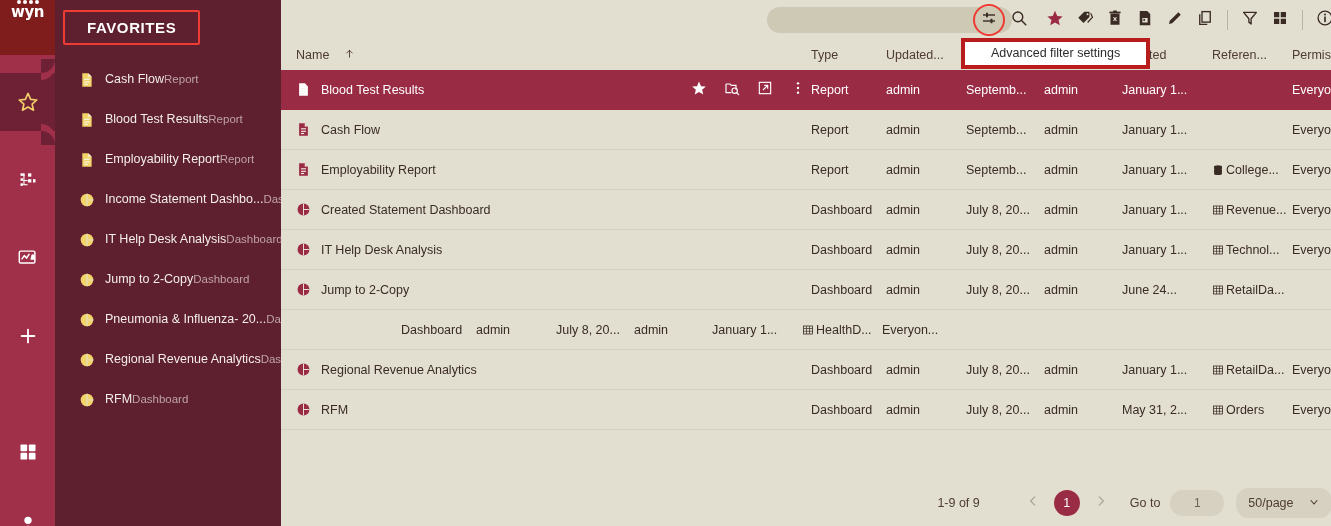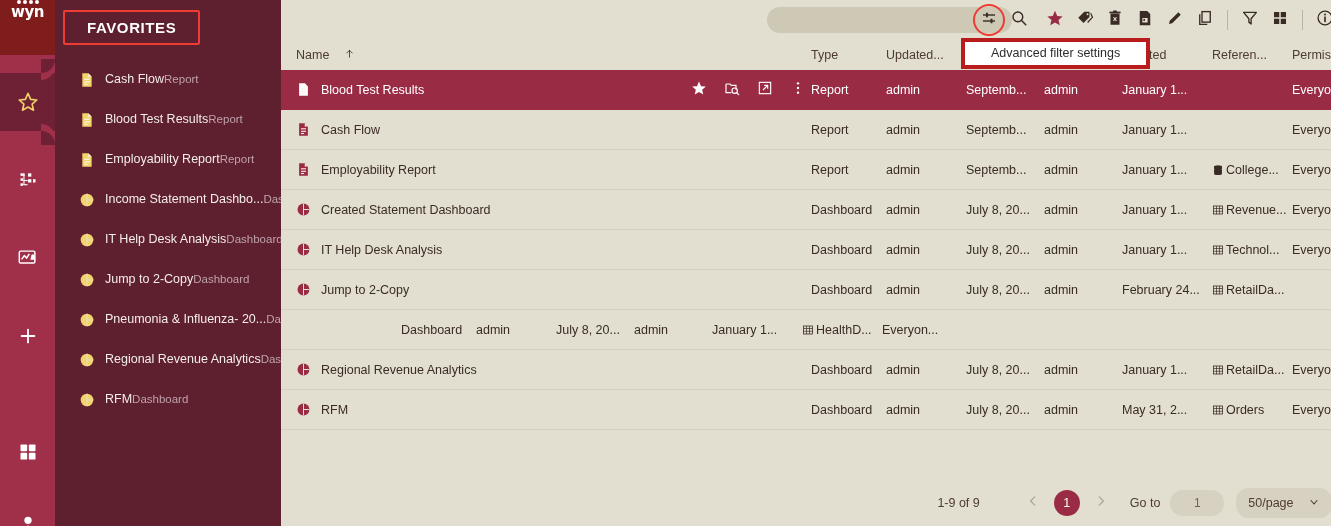--- a/index.html
+++ b/index.html
@@ -636,21 +636,21 @@
                   <path d="M12 12h9.5" stroke="#e2ded0" stroke-width="1.6"></path>
                 </svg>
               </span>
               <span class="name-txt">Jump to 2-Copy</span>
             </div>
             <div class="c-actions"></div>
             <div class="c-type">Dashboard</div>
             <div class="c-updby">admin</div>
             <div class="c-upd">July 8, 20...</div>
             <div class="c-crby">admin</div>
-            <div class="c-cr">February 24...</div>
+            <div class="c-cr">June 24...</div>
             <div class="c-ref">
               <span style="display:inline-flex">
                 <svg width="12" height="12" viewBox="0 0 24 24">
                   <rect x="3" y="4" width="18" height="16" fill="none" stroke="#3a2b25" stroke-width="1.6"></rect>
                   <line x1="3" y1="9" x2="21" y2="9" stroke="#3a2b25" stroke-width="1.4"></line>
                   <line x1="3" y1="14.5" x2="21" y2="14.5" stroke="#3a2b25" stroke-width="1.4"></line>
                   <line x1="9" y1="4" x2="9" y2="20" stroke="#3a2b25" stroke-width="1.4"></line>
                   <line x1="15" y1="4" x2="15" y2="20" stroke="#3a2b25" stroke-width="1.4"></line>
                 </svg>
               </span>

